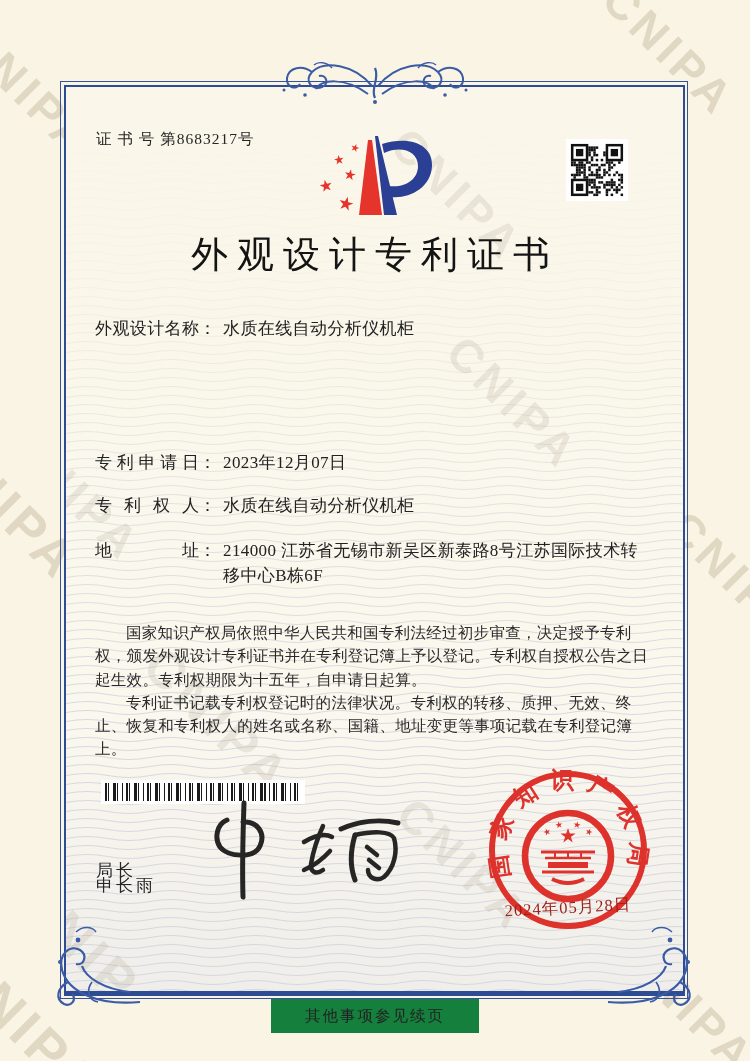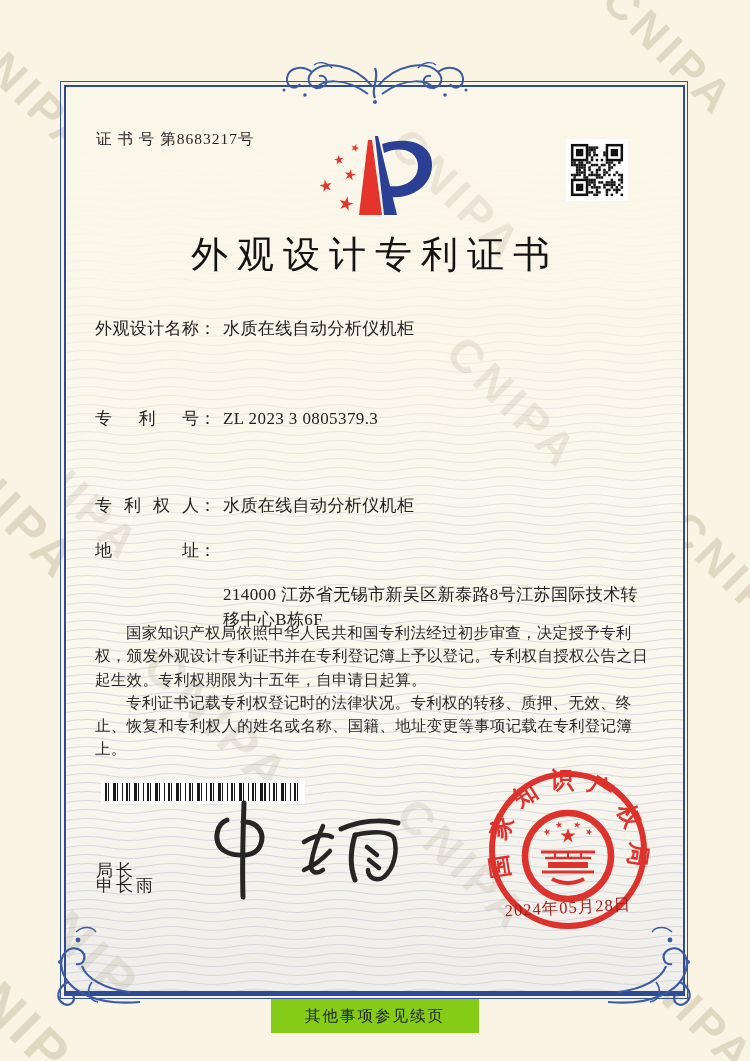--- a/index.html
+++ b/index.html
@@ -22,39 +22,39 @@
   .content{position:absolute;inset:0;z-index:5;padding-left:15px;}
   .certno{position:absolute;left:96px;top:129px;font-size:15.5px;letter-spacing:1px;color:#262626;}
   .title{position:absolute;left:0;right:0;top:230px;text-align:center;font-size:37px;
          letter-spacing:9px;color:#141414;font-weight:500;}
   .logo{position:absolute;left:310px;top:135px;}
   .qr{position:absolute;left:566px;top:139px;background:#ffffff;padding:3px;}
   .row{position:absolute;left:95px;width:575px;font-size:17px;color:#222;line-height:24.5px;}
   .lbl{display:inline-block;width:104px;text-align:justify;text-align-last:justify;vertical-align:top;}
   .colon{display:inline-block;vertical-align:top;}
   .val{display:inline-block;margin-left:7px;vertical-align:top;letter-spacing:0.4px;}
-  .val-wrap{width:420px;margin-top:44px;}
+  .val-wrap{width:420px;}
   .pair2{position:absolute;left:291px;top:0;white-space:nowrap;}
   .paras{position:absolute;left:95px;top:621px;width:558px;font-size:15.5px;line-height:23.3px;color:#2a2a2a;}
   .paras p{margin:0;text-indent:2em;letter-spacing:0.3px;}
   .barcode-box{position:absolute;left:101px;top:780px;background:#ffffff;padding:3px 4px;}
   .barcode{width:196px;height:18px;background:repeating-linear-gradient(90deg,
      #1a1a1a 0 2px,#fff 2px 3.5px,#1a1a1a 3.5px 4.5px,#fff 4.5px 8px,#1a1a1a 8px 11px,
      #fff 11px 12.5px,#1a1a1a 12.5px 13.5px,#fff 13.5px 17px,#1a1a1a 17px 18.5px,#fff 18.5px 21px);}
   .officer{position:absolute;left:96px;font-family:"Liberation Sans","DejaVu Sans",sans-serif;
            font-size:17px;color:#262626;letter-spacing:3px;}
   .officer-title{top:841px;margin-top:18px;}
   .officer-name{top:874px;}
   .signature{position:absolute;left:205px;top:800px;}
   .seal{position:absolute;left:478px;top:762px;width:180px;height:180px;z-index:6;}
   .seal svg{position:absolute;inset:0;opacity:0.93;}
   .seal-date{position:absolute;left:478px;top:897px;width:180px;text-align:center;z-index:7;
              font-size:16.5px;color:#9c1f17;letter-spacing:1px;transform:rotate(-3deg);font-weight:500;}
   .pageno{position:absolute;left:60px;top:966px;width:626px;text-align:center;font-size:13.5px;color:#2c2c2c;letter-spacing:1px;}
-  .note-box{position:absolute;left:271px;top:999px;width:208px;background:#84cc16;padding:7px 0 6px 0;
+  .note-box{position:absolute;left:271px;top:999px;width:208px;background:#15803d;padding:7px 0 6px 0;
             text-align:center;font-size:15.5px;color:#222;letter-spacing:2px;z-index:6;}
   .orn{position:absolute;z-index:2;}
   .top-orn{left:272px;top:54px;}
   .fl-left{left:48px;top:922px;}
   .fl-right{left:604px;top:922px;transform:scaleX(-1);}
 </style>
 </head>
 <body>
 
 <div class="page">
@@ -301,22 +301,22 @@
           <rect x="43.14" y="53.43" width="2.57" height="2.57"></rect>
           <rect x="53.43" y="53.43" width="2.57" height="2.57"></rect>
         </g>
     </svg>
 
     <div class="title">外观设计专利证书</div>
 
     <div class="row" style="top:317px">
       <span class="lbl">外观设计名称</span><span class="colon">：</span><span class="val">水质在线自动分析仪机柜</span>
     </div>
-    <div class="row" style="top:407px">
-      <span class="lbl">专利号</span><span class="colon">：</span><span class="val">ZL 2023 3 0805379.3</span>
+    <div class="row" style="top:451px">
+      <span class="lbl">专利申请日</span><span class="colon">：</span><span class="val">2023年12月07日</span>
     </div>
     <div class="row" style="top:494px">
       <span class="lbl">专利权人</span><span class="colon">：</span><span class="val">水质在线自动分析仪机柜</span>
     </div>
     <div class="row" style="top:539px">
       <span class="lbl">地址</span><span class="colon">：</span><span class="val val-wrap">214000 江苏省无锡市新吴区新泰路8号江苏国际技术转移中心B栋6F</span>
     </div>
 
     <div class="paras">
       <p>国家知识产权局依照中华人民共和国专利法经过初步审查，决定授予专利权，颁发外观设计专利证书并在专利登记簿上予以登记。专利权自授权公告之日起生效。专利权期限为十五年，自申请日起算。</p>

